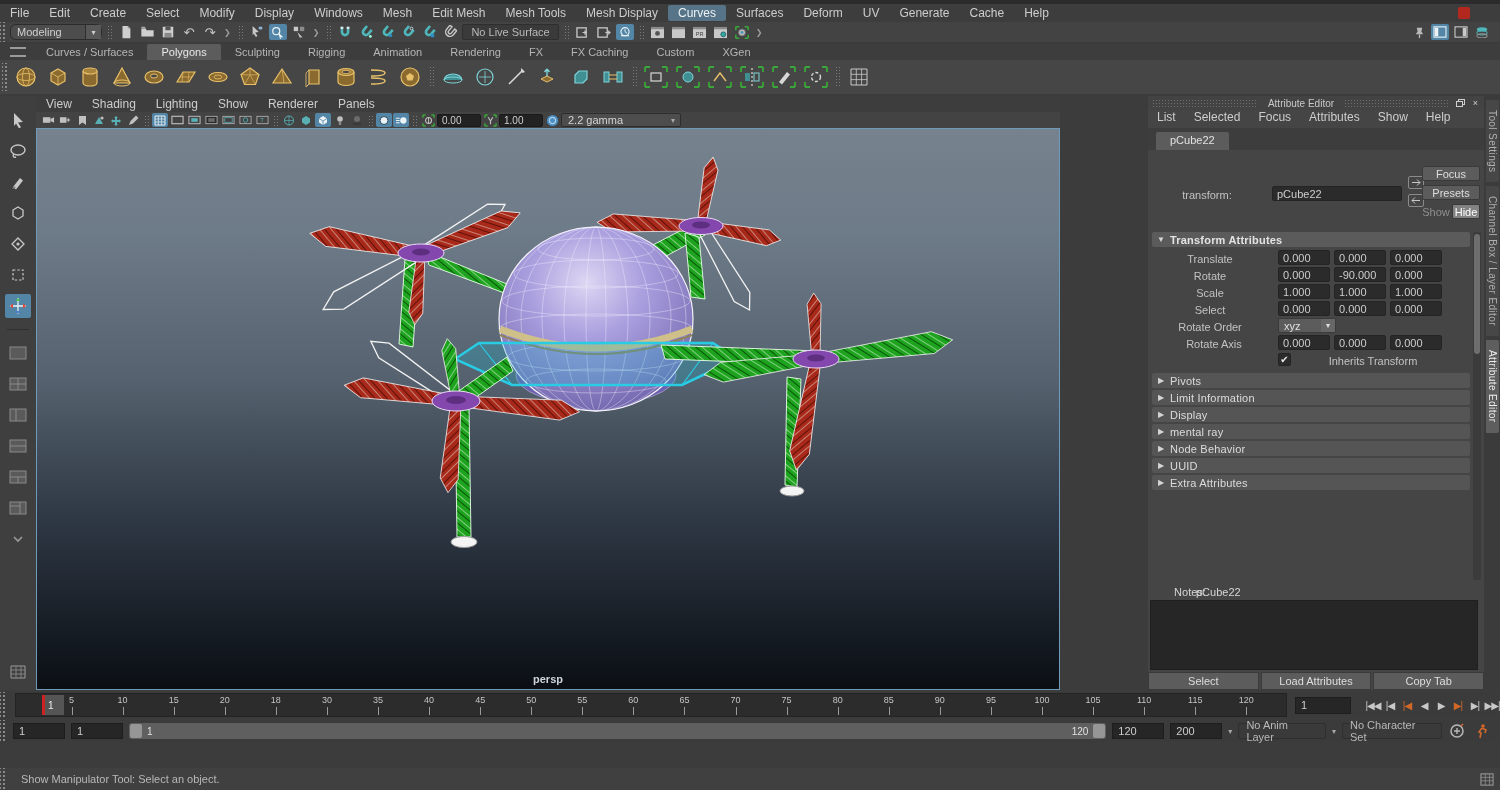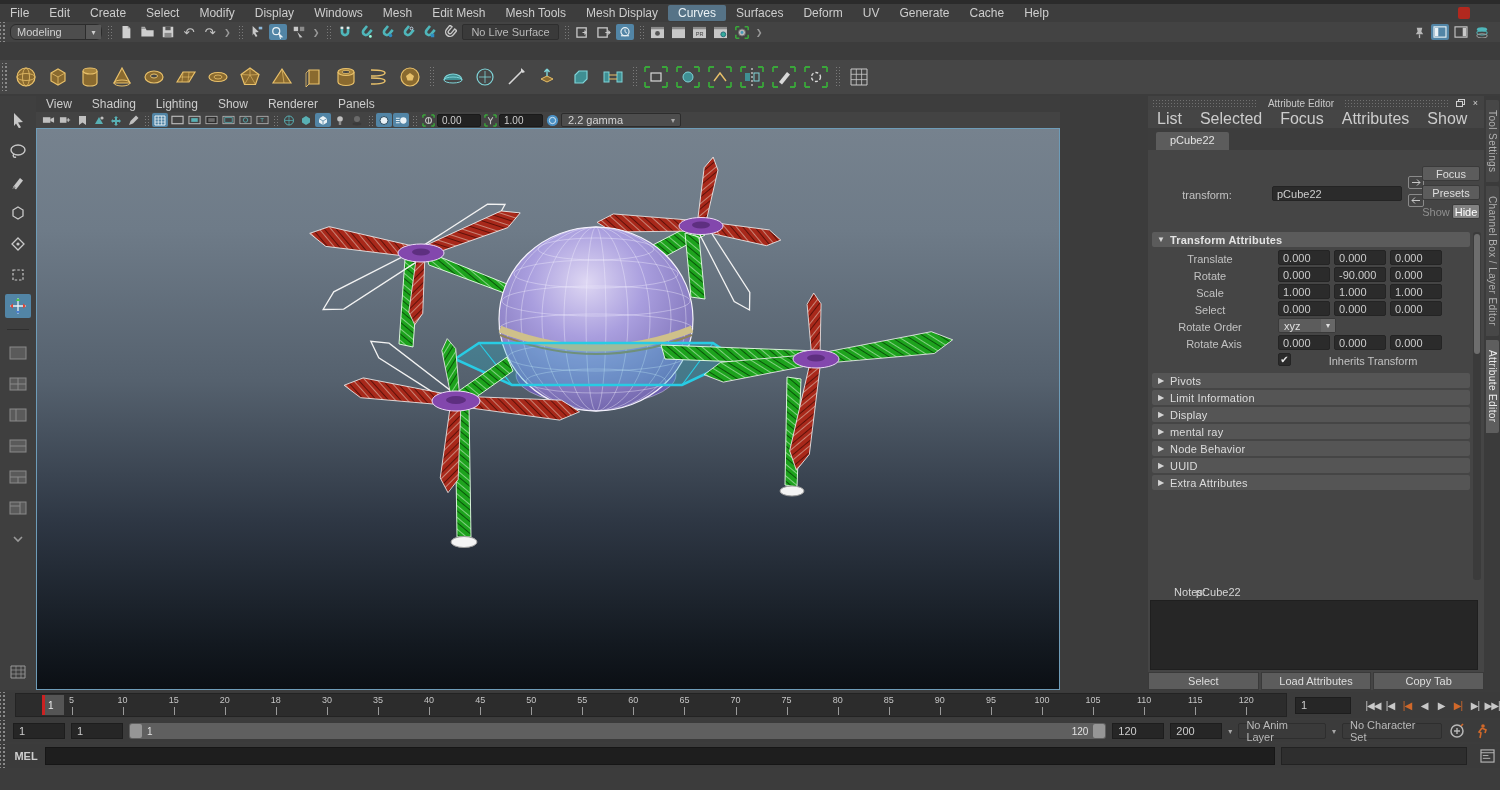--- a/index.html
+++ b/index.html
@@ -76,21 +76,21 @@
     font-size:11px; font-weight:bold; color:#cdd4db; }
   #dronesvg { position:absolute; top:0; left:0; }
 
   
   #aepanel { left:1148px; top:96px; width:336px; height:594px; background:#454545; }
   #aetitle { height:14px; background:#434343; position:relative; display:flex; align-items:center; }
   .dots { flex:1; height:8px; background-image:radial-gradient(#6f6f6f .8px, transparent 1px); background-size:3px 3px; margin:0 4px; }
   #aetitle .ttl { font-size:10px; color:#c9c9c9; padding:0 6px; }
   .winbtn { width:13px; height:11px; display:flex; align-items:center; justify-content:center;
     font-size:9px; color:#cfcfcf; margin-right:2px; }
-  #aemenu { height:18px; display:flex; align-items:flex-start; font-size:16px; color:#cdcdcd; background:#454545; }
+  #aemenu { height:18px; display:flex; align-items:flex-start; font-size:12px; color:#cdcdcd; background:#454545; }
   #aemenu .mi { padding:0 9px; }
   #aetabs { height:22px; background:#3d3d3d; display:flex; align-items:flex-end; }
   #aetabs .atab { height:18px; background:#5c5c5c; color:#e2e2e2; font-size:11px;
     padding:2px 14px; margin-left:8px; border-radius:2px 2px 0 0; }
   #aecontent { position:relative; height:540px; background:#454545; font-size:11px; }
   .aelabel { position:absolute; text-align:center; color:#c2c2c2; }
   .aefield { position:absolute; height:15px; background:#2b2b2b; border:1px solid #242424; border-radius:2px;
     color:#cccccc; font-size:11px; padding:0 4px; font-family:"Liberation Sans",sans-serif; }
   .aebtn { position:absolute; height:15px; background:#5c5c5c; border:1px solid #3a3a3a; border-radius:2px;
     color:#dedede; font-size:11px; display:flex; align-items:center; justify-content:center; }
@@ -365,20 +365,33 @@
     <div class="icn">
         <svg width="14" height="12" viewBox="0 0 16 14">
           <ellipse cx="8" cy="4" rx="6" ry="2.4" fill="#4fb6ba"></ellipse>
           <ellipse cx="8" cy="8" rx="6" ry="2.4" fill="none" stroke="#4fb6ba" stroke-width="1.2"></ellipse>
           <ellipse cx="8" cy="11.5" rx="6" ry="2.4" fill="none" stroke="#9a9a9a" stroke-width="1.2"></ellipse>
         </svg>
       </div>
     <div style="width:6px"></div>
   </div>
 
+  <div class="abs" id="shelftabs">
+    <div class="shelfmenu-icn"></div>
+    <span class="stab">Curves / Surfaces</span>
+    <span class="stab active">Polygons</span>
+    <span class="stab">Sculpting</span>
+    <span class="stab">Rigging</span>
+    <span class="stab">Animation</span>
+    <span class="stab">Rendering</span>
+    <span class="stab">FX</span>
+    <span class="stab">FX Caching</span>
+    <span class="stab">Custom</span>
+    <span class="stab">XGen</span>
+  </div>
 
   <div class="abs" id="shelfrow">
     <div class="handle" style="height:28px"></div>
     <div class="sicon">
         <svg width="26" height="26" viewBox="0 0 26 26">
           <circle cx="13" cy="13" r="9" fill="#8a6a2f" stroke="#e8c06a" stroke-width="1.2"></circle>
           <ellipse cx="13" cy="13" rx="9" ry="3.5" fill="none" stroke="#e8c06a" stroke-width=".8"></ellipse>
           <ellipse cx="13" cy="13" rx="3.5" ry="9" fill="none" stroke="#e8c06a" stroke-width=".8"></ellipse>
         </svg>
       </div>
@@ -921,20 +934,21 @@
               </g>
             <g transform="rotate(268)">
                 <path d="M0,-4 L55,-7 L66,0 L55,7 L0,4 Z" fill="url(#redHatch)" stroke="#eee" stroke-width=".8"></path>
               </g>
             <ellipse cx="0" cy="0" rx="23" ry="9" fill="#8347ad" stroke="#ecd9f7" stroke-width="1"></ellipse>
             <ellipse cx="0" cy="-1" rx="9" ry="3.5" fill="#5e2f80"></ellipse>
           </g>
         </g>
       </svg>
 
+      <div id="vplabel-camera">persp</div>
     </div>
   </div>
 
   <div class="abs" id="aepanel">
     <div id="aetitle">
       <div class="dots"></div>
       <span class="ttl">Attribute Editor</span>
       <div class="dots"></div>
       <span class="winbtn">
           <svg width="9" height="8" viewBox="0 0 9 8">
@@ -1135,29 +1149,27 @@
       </div>
     <div class="icn">
         <svg width="16" height="16" viewBox="0 0 16 16">
           <circle cx="10" cy="3" r="1.8" fill="#d0682a"></circle>
           <path d="M9 5l-3 4 2 1-1 5M9 5l4 2-1 3" stroke="#d0682a" stroke-width="1.6" fill="none"></path>
         </svg>
       </div>
     <div style="width:4px"></div>
   </div>
 
-  <div class="abs" id="cmdrow">
+
+  <div class="abs" id="helprow">
     <div class="handle"></div>
-    <span id="mellabel">MEL</span>
-    <input id="melinput" value="" style="">
-    <div id="melresult"></div>
+    <span id="helptext">Show Manipulator Tool: Select an object.</span>
     <div class="spacer"></div>
     <div class="icn">
-        <svg width="15" height="14" viewBox="0 0 16 15">
-          <rect x="1" y="1" width="14" height="13" fill="none" stroke="#b8b8b8" stroke-width="1.2"></rect>
-          <path d="M1 4h14M3 7h6M3 10h8" stroke="#b8b8b8" stroke-width="1"></path>
+        <svg width="14" height="13" viewBox="0 0 16 15">
+          <rect x="1" y="1" width="14" height="13" fill="none" stroke="#9a9a9a" stroke-width="1.2"></rect>
+          <path d="M1 5h14M1 9h14M6 1v13M11 1v13" stroke="#9a9a9a" stroke-width=".8"></path>
         </svg>
       </div>
     <div style="width:4px"></div>
   </div>
 
-
 </div>
 
 </body></html>

